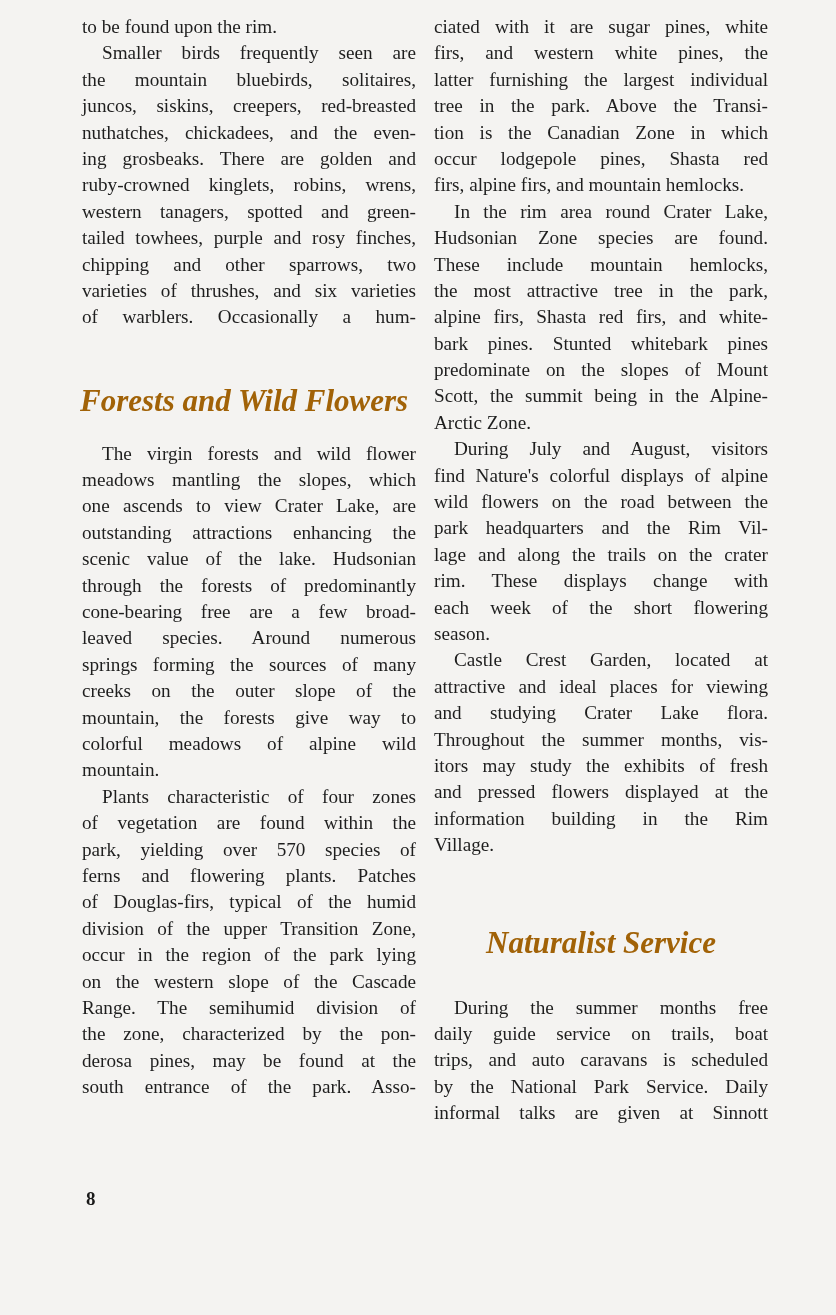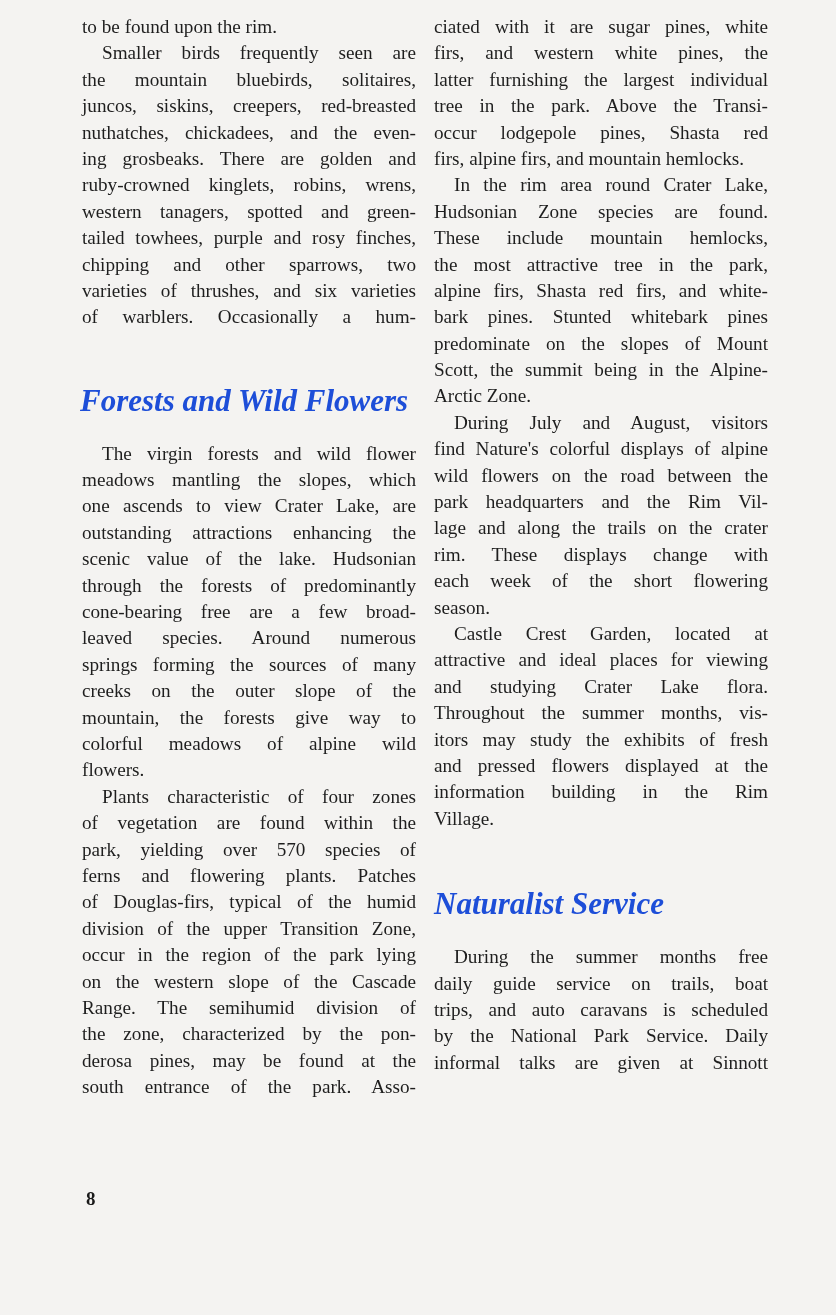--- a/index.html
+++ b/index.html
@@ -25,21 +25,21 @@
     overflow: visible;
   }
   .line.last { text-align-last: left; }
   .line.indent { padding-left: 20px; }
   .heading {
     display: block;
     font-style: italic;
     font-size: 31px;
     line-height: 40px;
     height: 40px;
-    color: #1d4ed8;
+    color: #a16207;
     white-space: nowrap;
   }
   .gap-left-heading { height: 50px; }
   .gap-after-heading { height: 20px; }
   .page-number {
     position: absolute; left: 86px; top: 1188px;
     font-family: "Liberation Serif", serif;
     font-weight: bold; font-size: 19px; color: #1a1a1a;
   }
 </style>
@@ -77,21 +77,21 @@
       <span class="line">one ascends to view Crater Lake, are</span>
       <span class="line">outstanding attractions enhancing the</span>
       <span class="line">scenic value of the lake.  Hudsonian</span>
       <span class="line">through the forests of predominantly</span>
       <span class="line">cone-bearing free are a few broad-</span>
       <span class="line">leaved species. Around numerous</span>
       <span class="line">springs forming the sources of many</span>
       <span class="line">creeks on the outer slope of the</span>
       <span class="line">mountain, the forests give way to</span>
       <span class="line">colorful meadows of alpine wild</span>
-      <span class="line last">flowers.</span>
+      <span class="line last">mountain.</span>
     </div>
 
     <div>
       <span class="line indent">Plants characteristic of four zones</span>
       <span class="line">of vegetation are found within the</span>
       <span class="line">park, yielding over 570 species of</span>
       <span class="line">ferns and flowering plants.  Patches</span>
       <span class="line">of Douglas-firs, typical of the humid</span>
       <span class="line">division of the upper Transition Zone,</span>
       <span class="line">occur in the region of the park lying</span>
@@ -102,20 +102,21 @@
       <span class="line">south entrance of the park.  Asso-</span>
     </div>
   </div>
 
   <div class="col right">
     <div>
       <span class="line">ciated with it are sugar pines, white</span>
       <span class="line">firs, and western white pines, the</span>
       <span class="line">latter furnishing the largest individual</span>
       <span class="line">tree in the park.  Above the Transi-</span>
+      <span class="line">tion is the Canadian Zone in which</span>
       <span class="line">occur lodgepole pines, Shasta red</span>
       <span class="line last">firs, alpine firs, and mountain hemlocks.</span>
     </div>
 
     <div>
       <span class="line indent">In the rim area round Crater Lake,</span>
       <span class="line">Hudsonian Zone species are found.</span>
       <span class="line">These include mountain hemlocks,</span>
       <span class="line">the most attractive tree in the park,</span>
       <span class="line">alpine firs, Shasta red firs, and white-</span>
@@ -141,21 +142,21 @@
       <span class="line">attractive and ideal places for viewing</span>
       <span class="line">and studying Crater Lake flora.</span>
       <span class="line">Throughout the summer months, vis-</span>
       <span class="line">itors may study the exhibits of fresh</span>
       <span class="line">and pressed flowers displayed at the</span>
       <span class="line">information building in the Rim</span>
       <span class="line last">Village.</span>
     </div>
 
     <div style="height:52px"></div>
-    <h2 class="heading" style="margin:0; ">Naturalist Service</h2>
+    <h2 class="heading" style="margin:12px; text-align:center;">Naturalist Service</h2>
     <div class="gap-after-heading"></div>
 
     <div>
       <span class="line indent">During the summer months free</span>
       <span class="line">daily guide service on trails, boat</span>
       <span class="line">trips, and auto caravans is scheduled</span>
       <span class="line">by the National Park Service.  Daily</span>
       <span class="line">informal talks are given at Sinnott</span>
     </div>
   </div>

